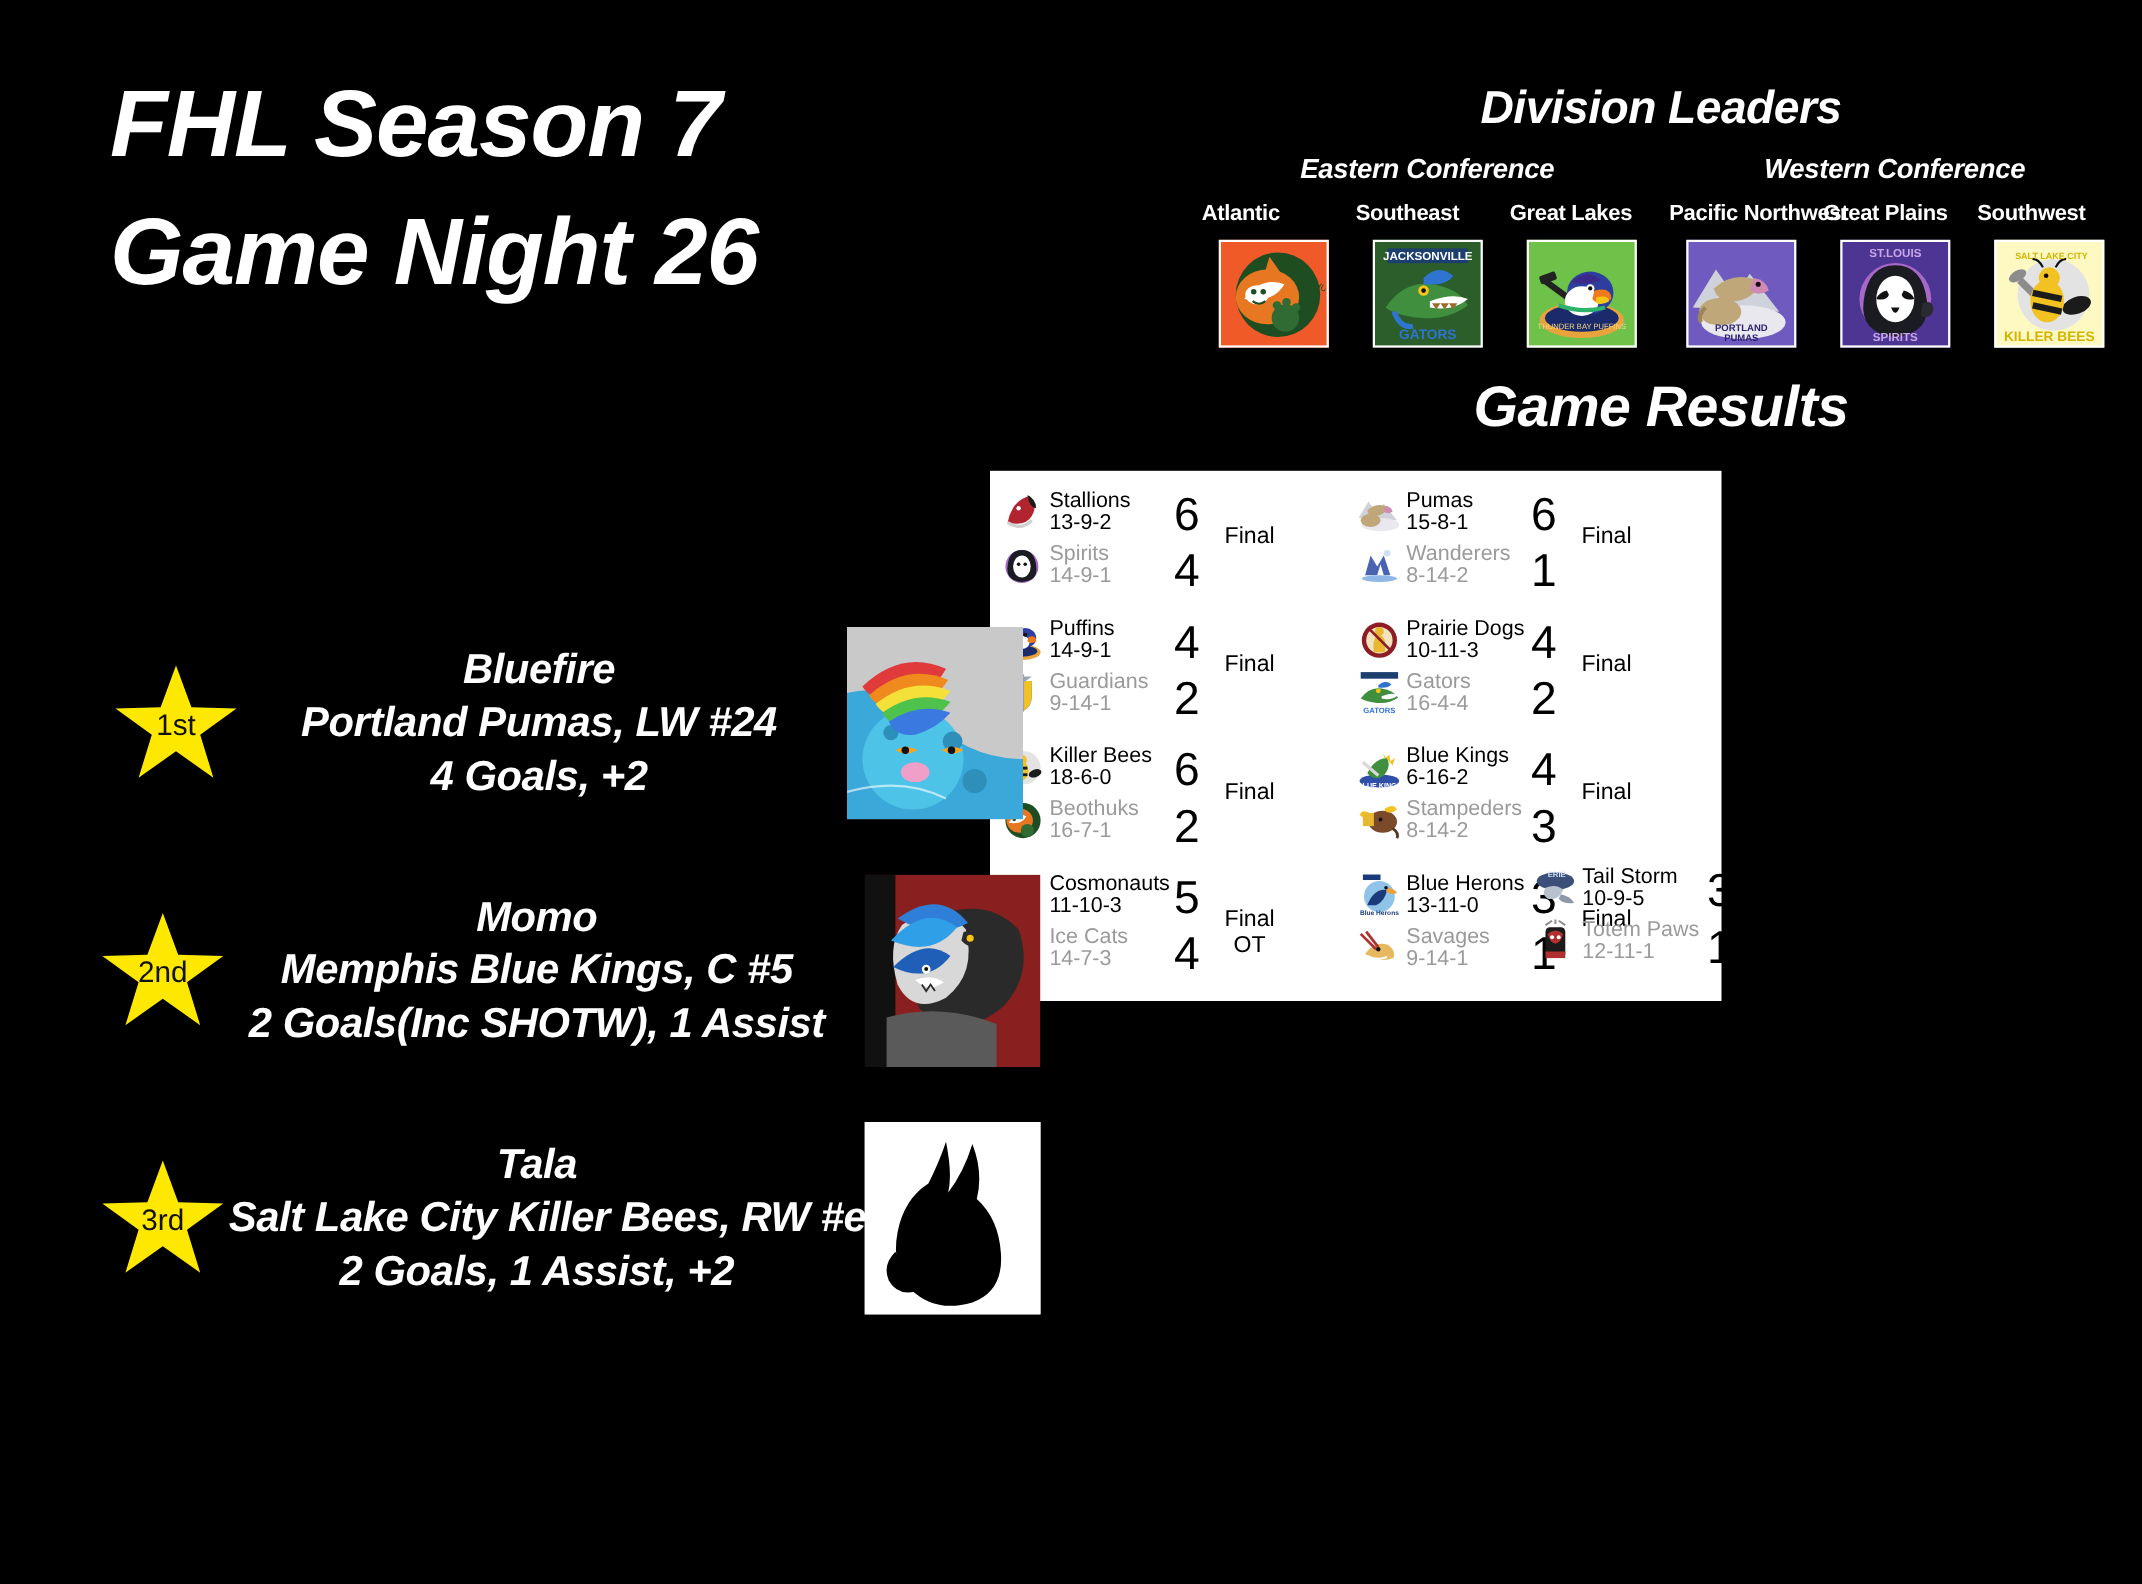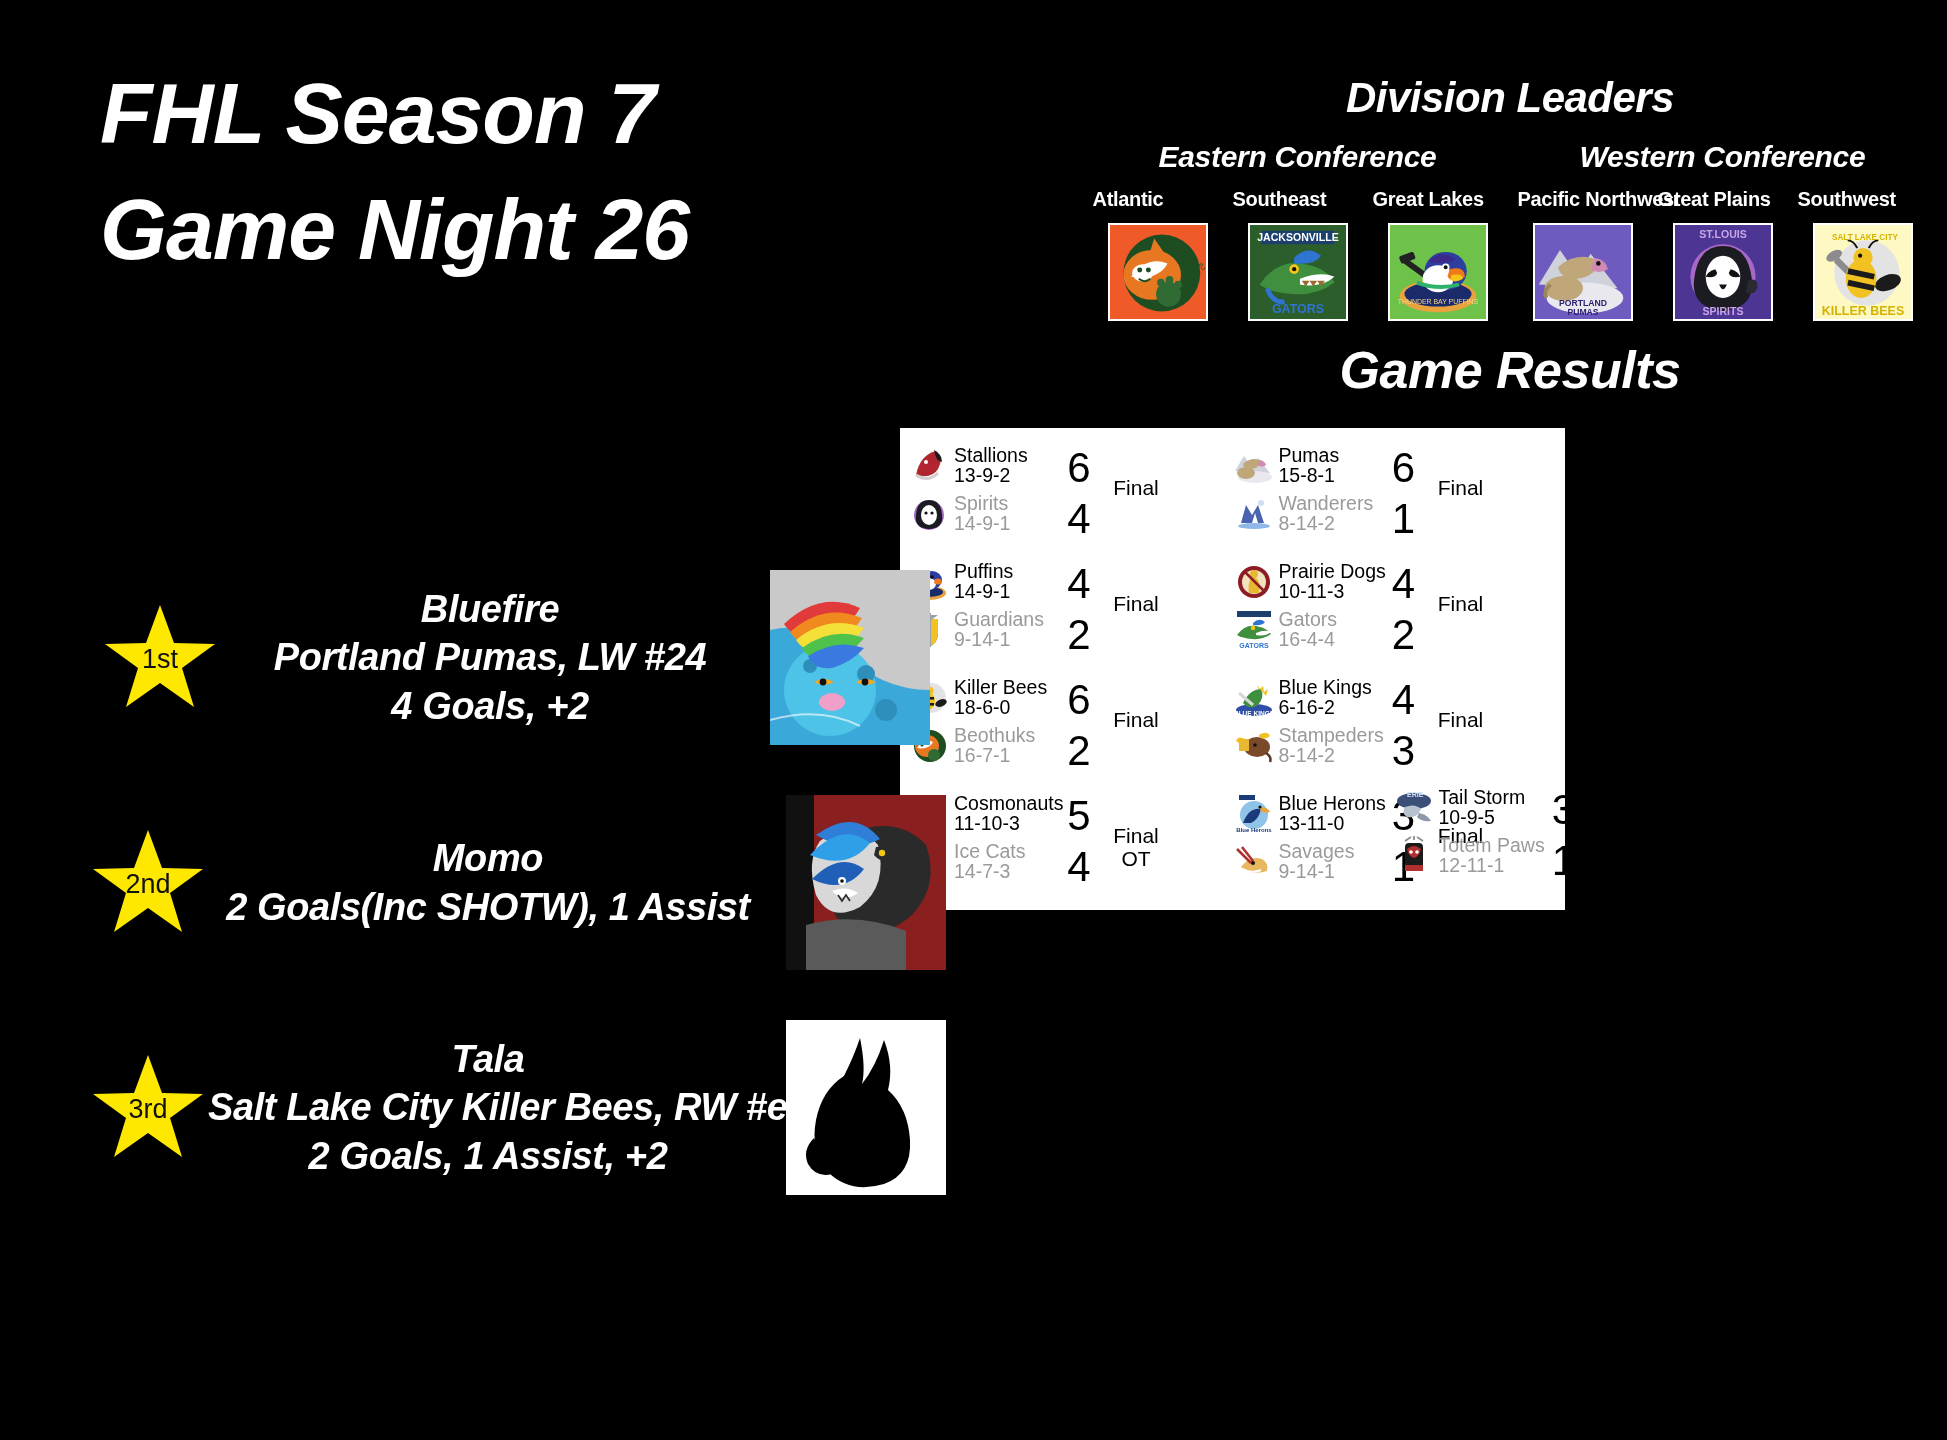--- a/index.html
+++ b/index.html
@@ -27,21 +27,21 @@
   
   .division-leaders { position: absolute; left: 1085px; top: 38px; width: 850px; }
   .dl-title {
     text-align: center; color: #fff; font-style: italic; font-weight: bold;
     font-size: 42px; letter-spacing: -0.5px; margin-top: 36px;
   }
   .conf-row { display: flex; margin-top: 18px; }
   .conf { width: 50%; }
   .conf-name {
     text-align: center; color: #fff; font-style: italic; font-weight: bold;
-    font-size: 30px; letter-spacing: -0.3px;
+    font-size: 25px; letter-spacing: -0.3px;
   }
   .div-row { display: flex; justify-content: center; margin-top: 14px; gap: 10px; }
   .div-cell { width: 130px; }
   .div-name { color: #fff; font-weight: bold; font-size: 20px; letter-spacing: -0.3px; white-space: nowrap; }
   .logo-box {
     width: 100px; height: 98px; margin: 12px auto 0;
     border: 2px solid #ffffff; position: relative; overflow: hidden;
   }
   .logo-art { position: absolute; inset: 0; }
 
@@ -703,20 +703,21 @@
 
   <div class="player" style="left:88px; top:795px;">
     <div class="star">
       <svg viewBox="0 0 120 114">
         <path d="M60 4 L74 42 L115 43 L82 67 L94 106 L60 82 L26 106 L38 67 L5 43 L46 42 Z" fill="#ffe800"></path>
       </svg>
       <div class="star-label">2nd</div>
     </div>
     <div class="player-info" style="width:560px;">
       <div class="p-name">Momo</div>
+      <div class="p-team">Memphis Blue Kings, C #5</div>
       <div class="p-stat">2 Goals(Inc SHOTW), 1 Assist</div>
     </div>
     <div class="avatar">
       <svg viewBox="0 0 160 175">
         <rect width="160" height="175" fill="#8a1f1f"></rect>
         <rect x="0" y="0" width="28" height="175" fill="#111"></rect>
         <path d="M60 40 q50 -22 80 10 q14 40 -14 70 q-40 34 -76 2 q-18 -40 10 -82z" fill="#2a2a2a"></path>
         <path d="M34 46 q34 -26 58 4 q10 40 -18 62 q-30 16 -44 -12 q-10 -34 4 -54z" fill="#d8d8d8"></path>
         <path d="M30 40 q38 -28 64 4 q-30 16 -64 -4z" fill="#2f7fd8"></path>
         <path d="M24 60 q32 -34 60 -12 q-22 28 -60 12z" fill="#2f9fe8"></path>

